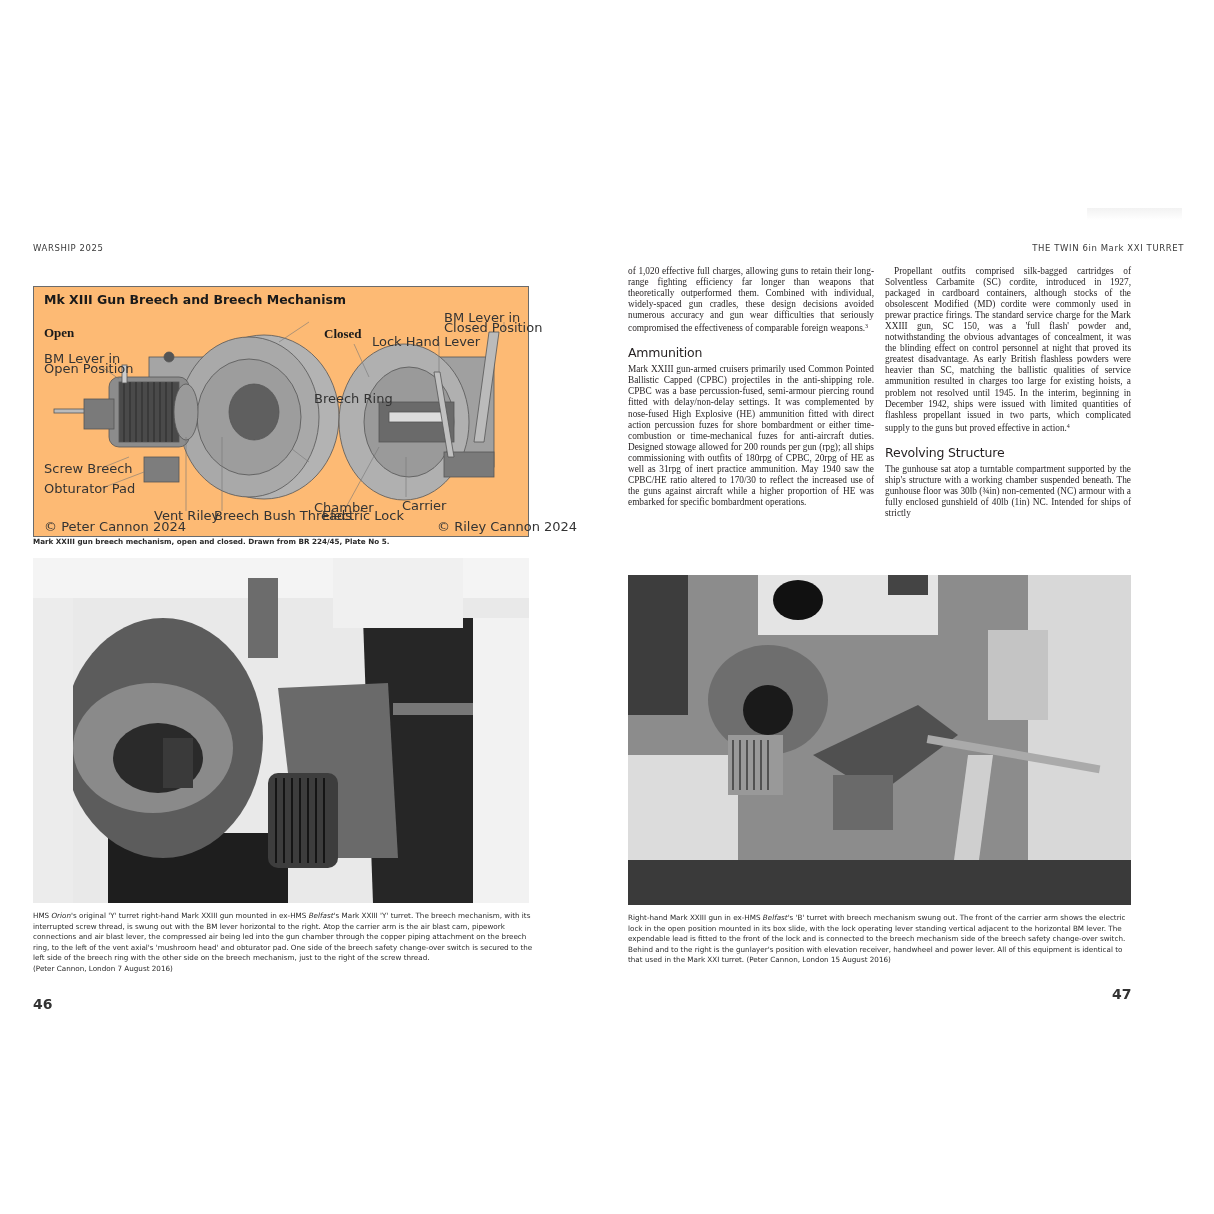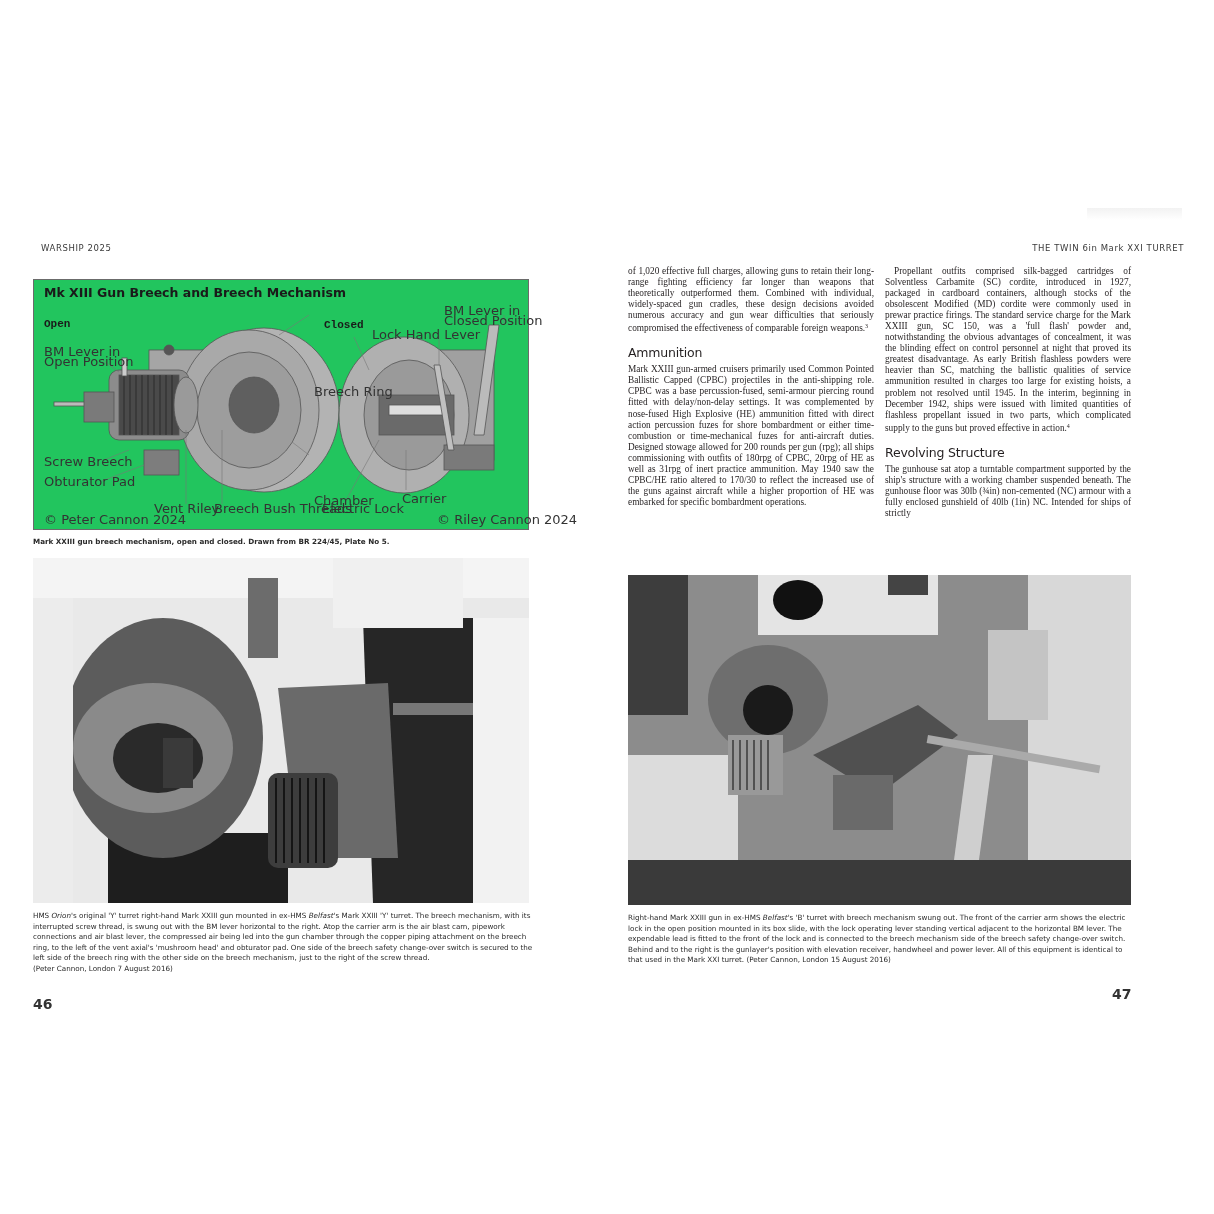--- a/index.html
+++ b/index.html
@@ -3,29 +3,29 @@
 <meta charset="utf-8">
 <style>
   * { box-sizing: border-box; margin: 0; padding: 0; }
   html, body { width: 1214px; height: 1214px; background: #ffffff; overflow: hidden; }
   body { position: relative; font-family: "Liberation Sans", sans-serif; color: #231f20; }
 
   .page { position: absolute; top: 0; height: 1214px; }
   .page-left { left: 0; width: 607px; }
   .page-right { left: 607px; width: 607px; }
 
-  .running-head { position: absolute; top: 243px; font-size: 8.5px; letter-spacing: 0.6px; color: #3a3a3a; font-family: "DejaVu Sans", sans-serif; margin-left: 8px; }
+  .running-head { position: absolute; top: 243px; font-size: 8.5px; letter-spacing: 0.6px; color: #3a3a3a; font-family: "DejaVu Sans", sans-serif; }
   .running-head.left { left: 33px; }
   .running-head.right { right: 80px; }
   .head-shadow { position: absolute; left: 480px; top: 208px; width: 95px; height: 12px; background: linear-gradient(to bottom, #f2f2f2, #ffffff); }
 
   
-  .diagram { position: absolute; left: 33px; top: 279px; width: 496px; height: 251px; border: 1.5px solid #6b6b6b; background: #22c55e; }
+  .diagram { position: absolute; left: 33px; top: 286px; width: 496px; height: 251px; border: 1.5px solid #6b6b6b; background: #fdba74; }
   .diagram-title { position: absolute; left: 10px; top: 5px; font-family: "DejaVu Sans", sans-serif; font-weight: bold; font-size: 12.5px; color: #1a1a1a; }
-  .diagram-sub { position: absolute; font-family: Liberation Mono, monospace; font-weight: bold; font-size: 11px; color: #1a1a1a; }
+  .diagram-sub { position: absolute; font-family: Liberation Serif, serif; font-weight: bold; font-size: 13px; color: #1a1a1a; }
   .dlabel { position: absolute; font-family: "DejaVu Sans", sans-serif; font-size: 13px; color: #333; white-space: nowrap; line-height: 10px; }
   .diagram svg { position: absolute; left: 0; top: 0; }
 
   .caption { position: absolute; font-family: "DejaVu Sans", sans-serif; font-size: 7.2px; line-height: 10.6px; color: #2a2a2a; }
   .caption.bold { font-weight: bold; }
   .caption i { font-style: italic; text-align: center; }
 
   .photo { position: absolute; overflow: hidden; }
   .photo svg { width: 100%; height: 100%; display: block; }
 

